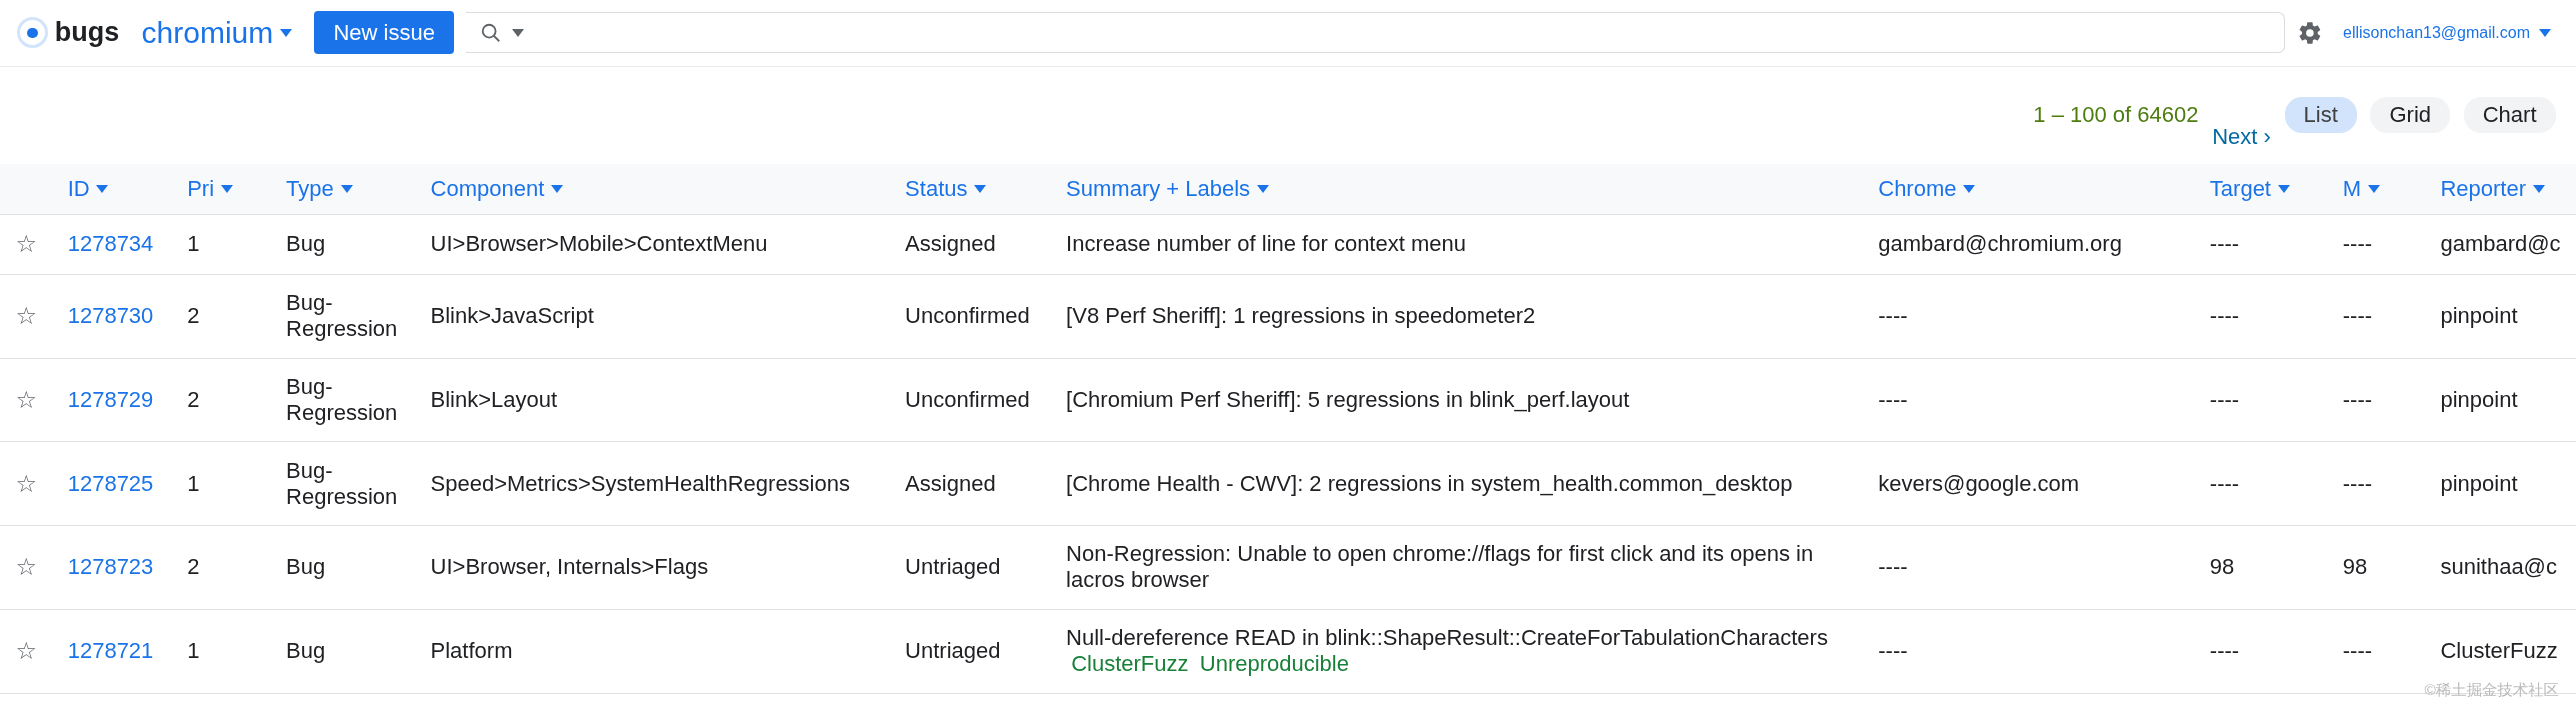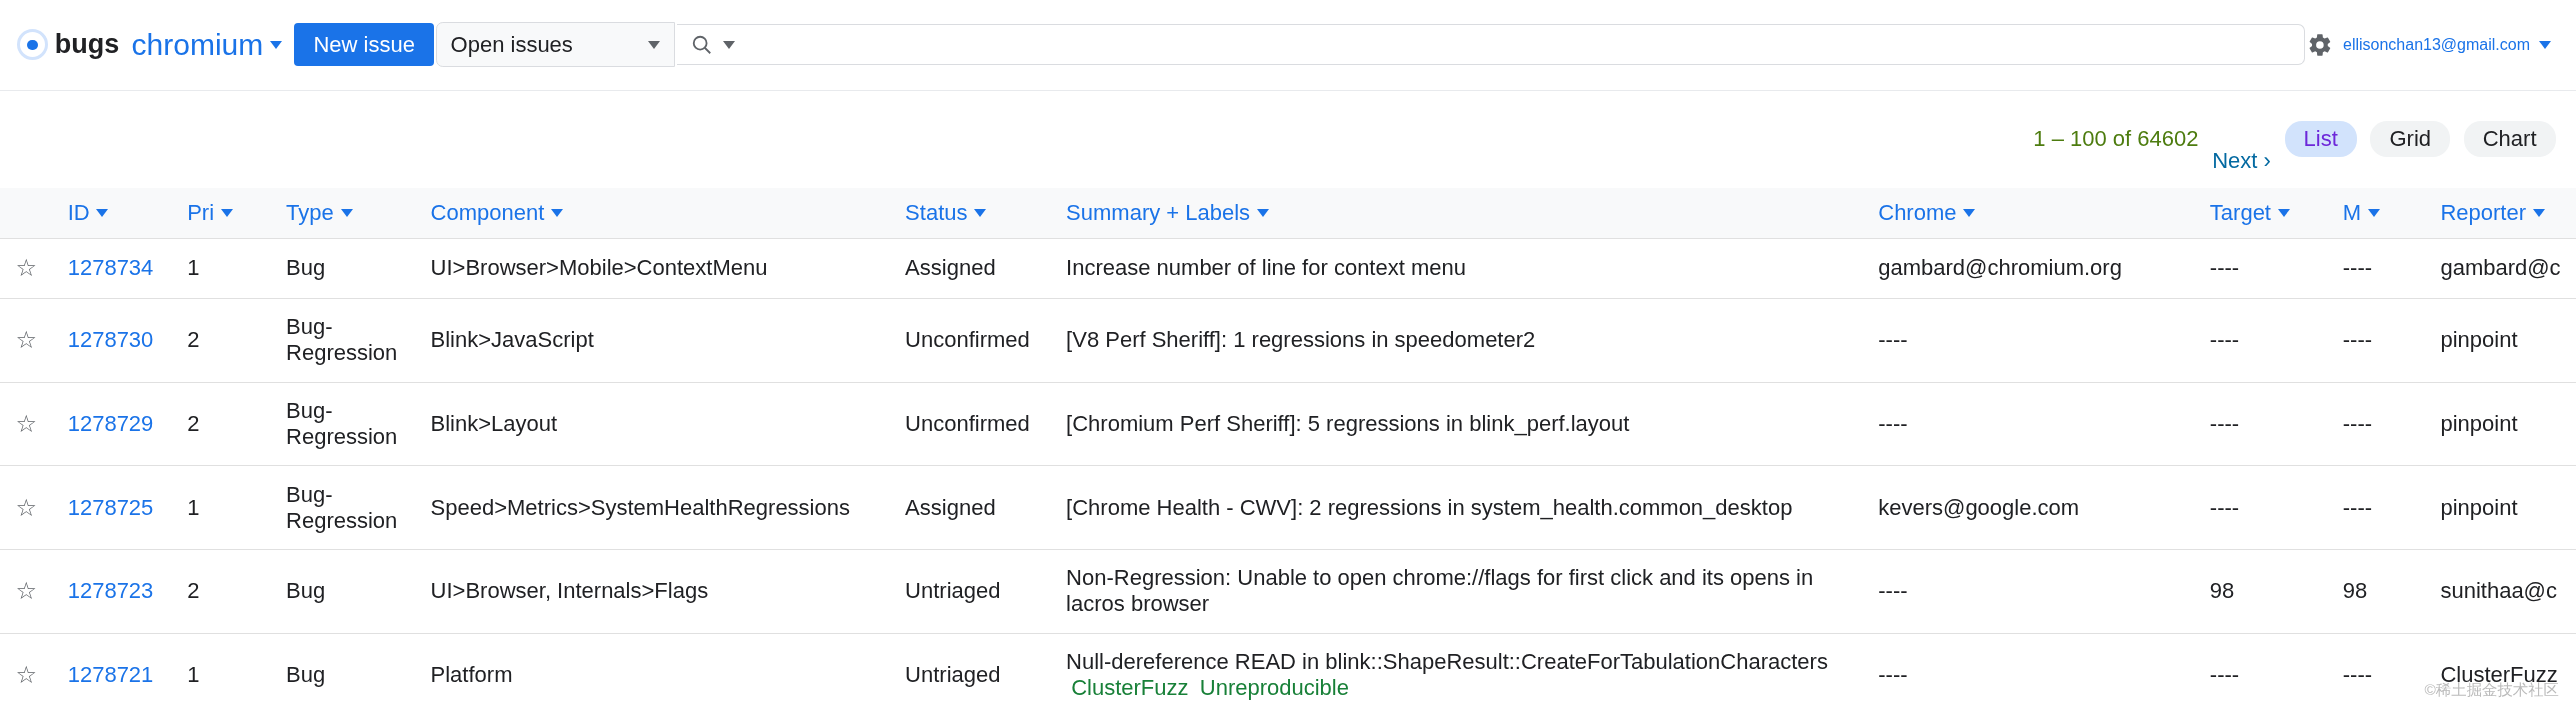--- a/index.html
+++ b/index.html
@@ -6,22 +6,22 @@
 body {
   font-family: Arial, Helvetica, sans-serif;
   font-size: 22px;
   background: #fff;
   color: #202124;
   width: 2576px;
 }
 .header {
   display: flex;
   align-items: center;
-  padding: 21px 17px;
-  gap: 2px;
+  padding: 9px 17px;
+  gap: 12px;
   border-bottom: 0.9px solid #e8eaed;
 }
 .logo-group { display: flex; align-items: center; gap: 6.8px; }
 .logo-circle {
   width: 31px; height: 31px; border-radius: 50%;
   border: 3.4px solid #d2e3fc;
   display: flex; align-items: center; justify-content: center;
 }
 .logo-inner { width: 10.3px; height: 10.3px; border-radius: 50%; background: #1a73e8; }
 .logo-text { font-weight: 700; font-size: 27px; color: #202124; }
@@ -48,21 +48,21 @@
 .user-dd { display: flex; align-items: center; gap: 8.5px; color: #1a73e8; font-size: 16px; cursor: pointer; padding: 0 8.5px; }
 .toolbar {
   display: flex; align-items: center; justify-content: flex-end;
   padding: 13.7px 20.5px; gap: 13.7px;
 }
 .range-text { color: #4d7c0f; }
 .next-link { color: #0369a1; cursor: pointer; margin-top: 44px; }
 .pill {
   padding: 5.1px 19px; border-radius: 17px; cursor: pointer; background: #f1f3f4;
 }
-.pill.active { background: #d2e3fc; color: #6d28d9; }
+.pill.active { background: #d2e3fc; color: #404040; }
 .table-wrap { width: 100%; overflow-x: hidden; }
 table { width: 100%; border-collapse: collapse; padding-left: 34px; }
 thead { background: #f8f9fa; }
 th {
   text-align: left; padding: 12px 15.4px; font-weight: 400;
   color: #1a73e8; border-bottom: 0.9px solid #e0e0e0;
   white-space: nowrap;
 }
 th.black, td { color: #202124; }
 td { padding: 15.4px 15.4px; border-bottom: 0.9px solid #e0e0e0; vertical-align: middle; }
@@ -84,24 +84,20 @@
     <div class="logo-circle">
         <div class="logo-inner"></div>
       </div>
     <span class="logo-text">bugs</span>
   </div>
   <div class="project-dd">
     <span>chromium</span>
     <span class="tri-down"></span>
   </div>
   <button class="btn-primary">New issue</button>
-  <div class="filter-dd">
-    <span>Open issues</span>
-    <span class="tri-down" style="color:#5f6368"></span>
-  </div>
   <div class="search-wrap">
     <span>
       <svg width="22" height="22" viewBox="0 0 24 24" fill="none" stroke="#5f6368" stroke-width="2">
           <circle cx="10" cy="10" r="7"></circle>
           <line x1="21" y1="21" x2="15" y2="15"></line>
         </svg>
     </span>
     <span class="tri-down" style="color:#5f6368"></span>
   </div>
   <span class="gear-icon">

